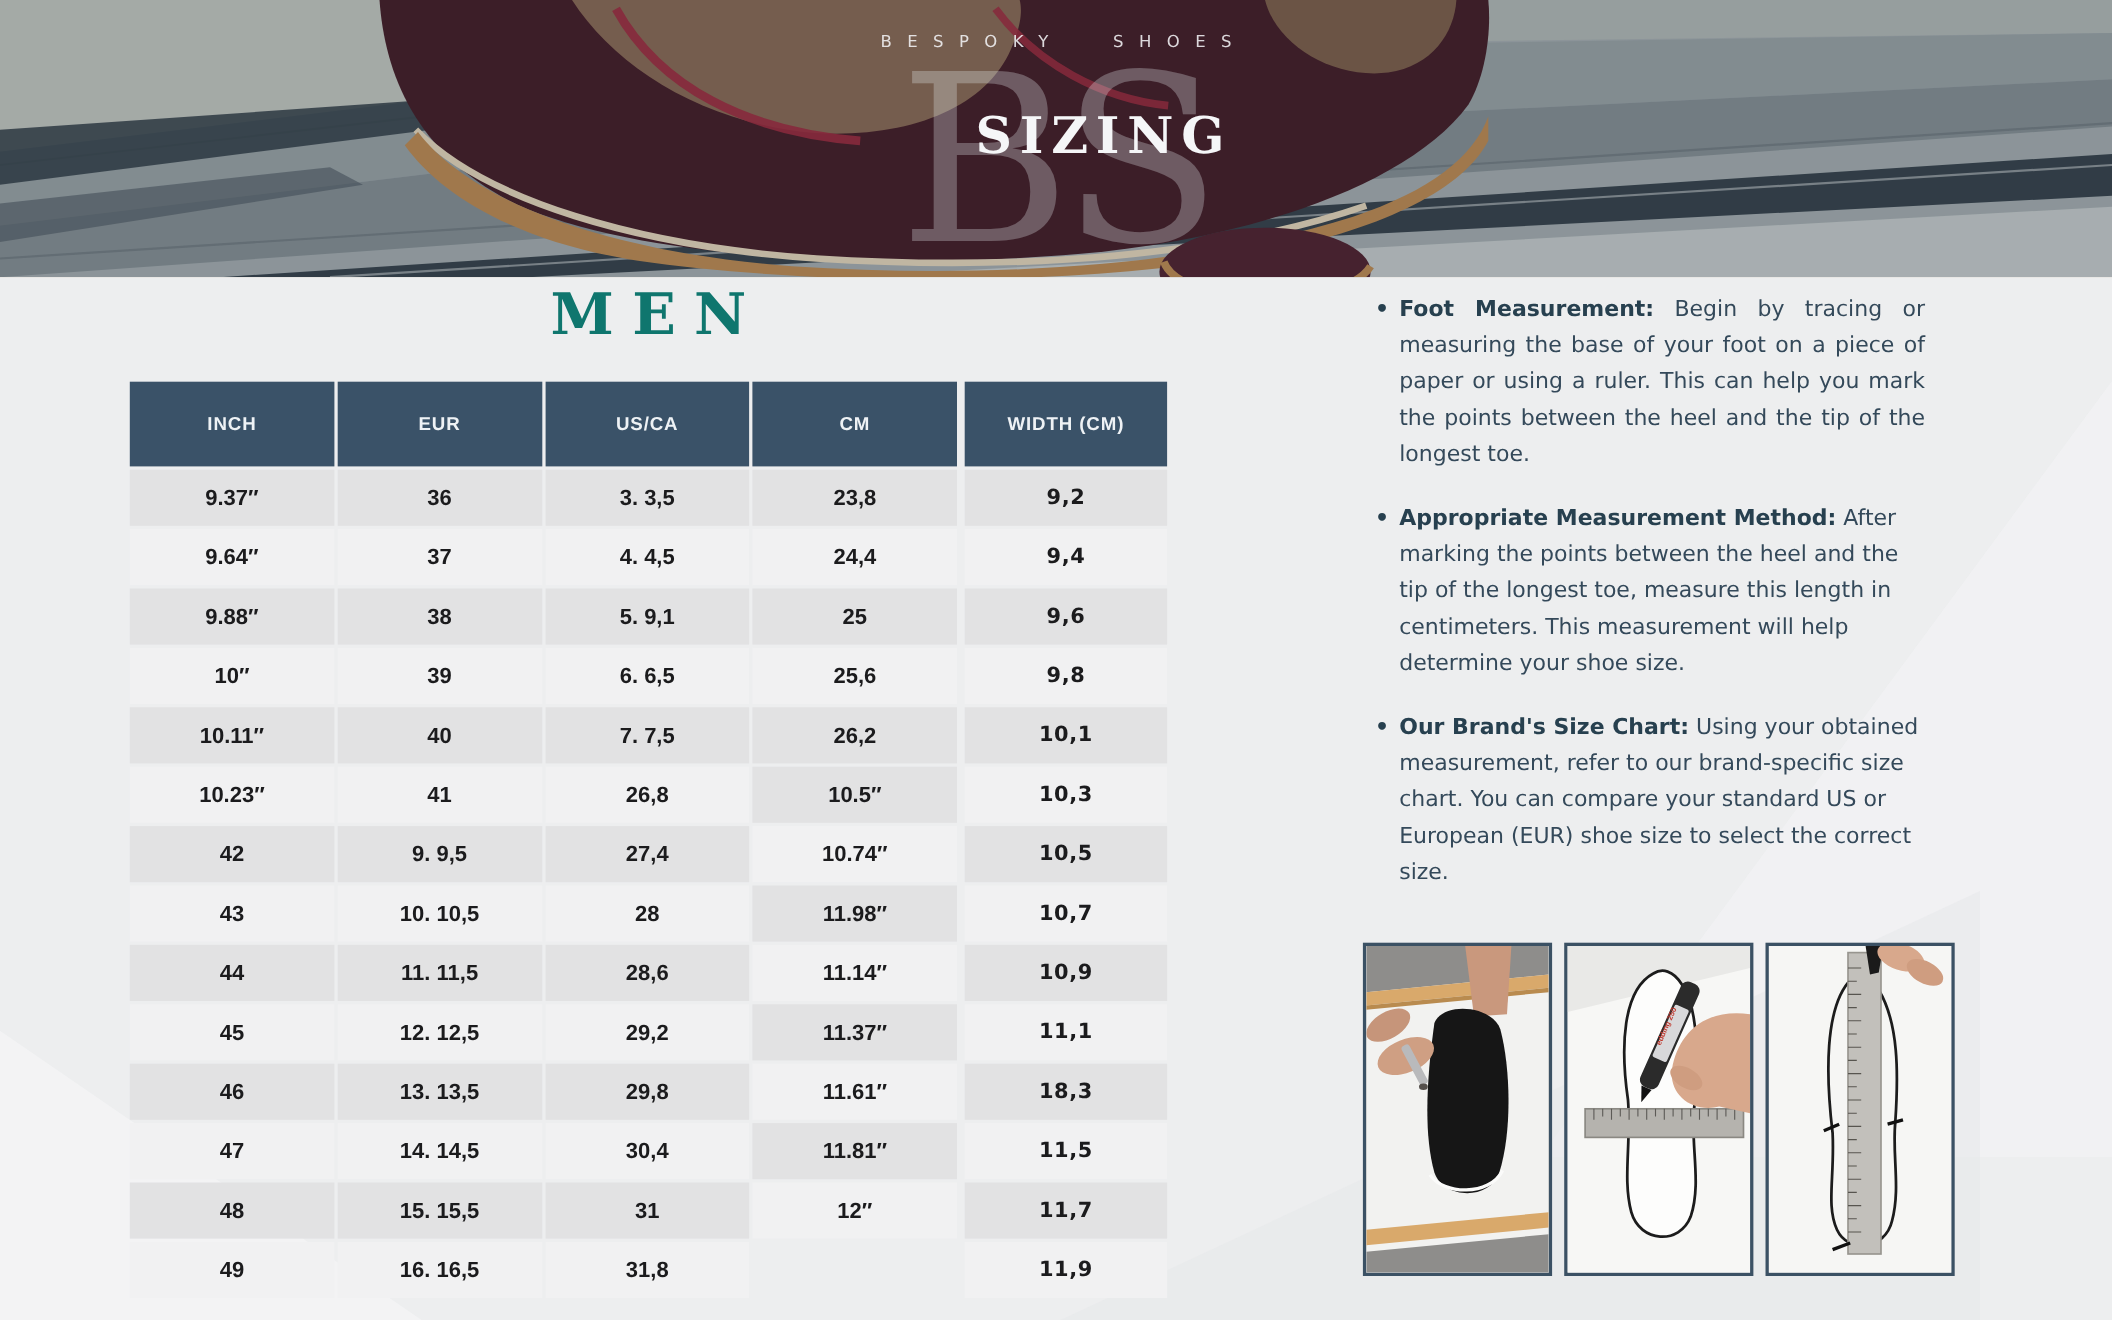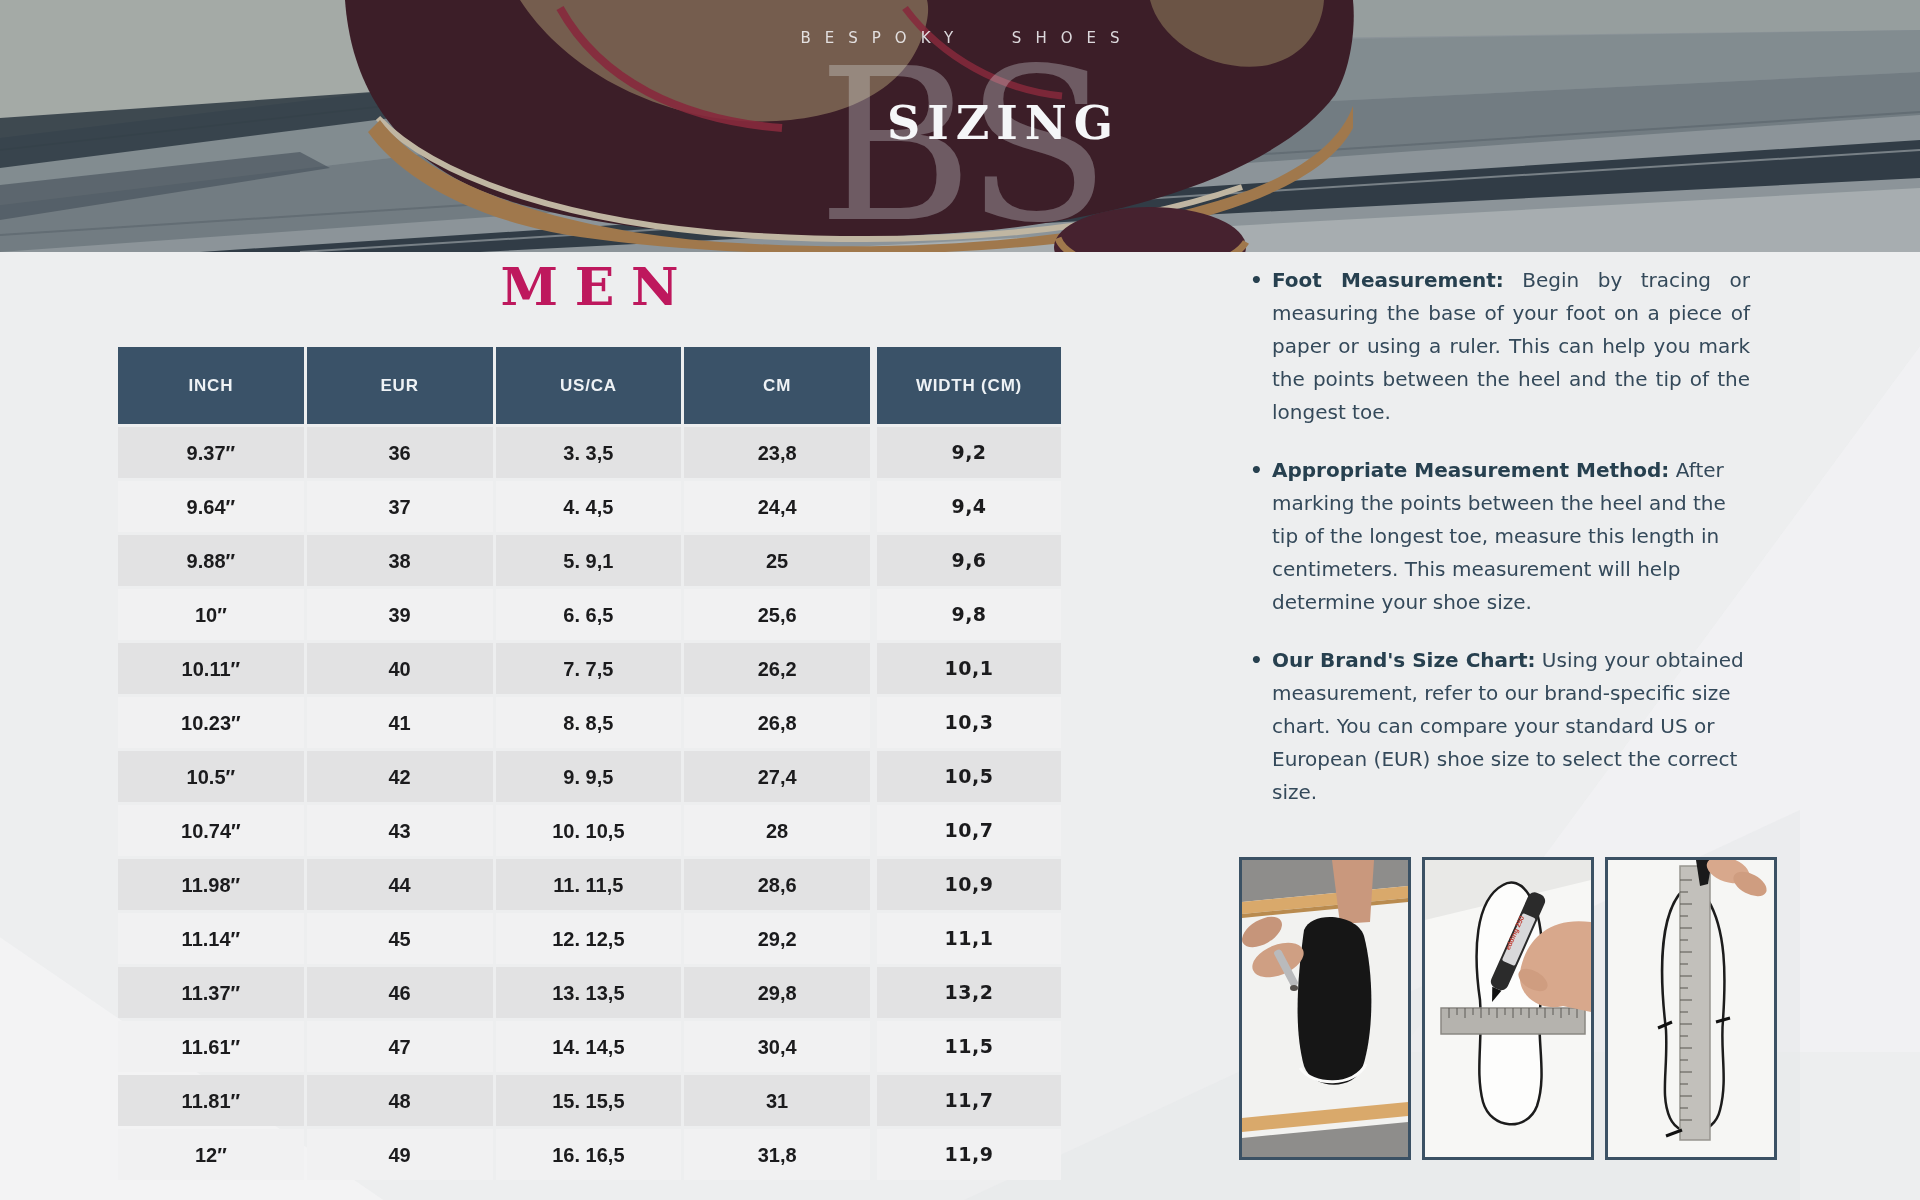--- a/index.html
+++ b/index.html
@@ -28,21 +28,21 @@
   .deco-a{right:-40px;top:40px;width:700px;height:760px;background:#f4f4f5;
     clip-path:polygon(100% 0,100% 100%,20% 100%);opacity:.55;}
   .deco-b{left:-60px;bottom:-80px;width:560px;height:480px;background:#f5f5f6;
     clip-path:polygon(0 100%,0 20%,100% 100%);opacity:.7;}
   .deco-c{right:120px;bottom:-30px;width:900px;height:420px;background:#e6e7e9;
     clip-path:polygon(0 100%,100% 0,100% 100%);opacity:.5;}
 
   
   .table-area{position:absolute;left:118px;top:0;width:943px;}
   .men-title{margin-top:4px;text-align:center;font:700 52px/62px "DejaVu Serif",serif;
-    color:#be185d;letter-spacing:.32em;text-indent:.32em;}
+    color:#0f766e;letter-spacing:.32em;text-indent:.32em;}
   .size-table{display:flex;gap:7px;margin-top:29px;}
   .main-grid{display:grid;grid-template-columns:repeat(4,1fr);gap:3px;flex:1;}
   .width-grid{display:grid;grid-template-columns:184px;gap:3px;align-content:start;}
   .hcell{background:var(--header-bg);color:#eef2f5;height:77px;
     display:flex;align-items:center;justify-content:center;
     font:700 17px/1 "Liberation Sans",sans-serif;letter-spacing:.8px;}
   .cell{height:51px;display:flex;align-items:center;justify-content:center;
     font:700 20px/1 "Liberation Sans",sans-serif;color:var(--cell-text);
     background:var(--row-light);}
   .cell.dk{background:var(--row-dark);}
@@ -137,21 +137,20 @@
           <div class="cell">6. 6,5</div>
           <div class="cell">25,6</div>
 
           <div class="cell dk">10.11″</div>
           <div class="cell dk">40</div>
           <div class="cell dk">7. 7,5</div>
           <div class="cell dk">26,2</div>
 
           <div class="cell">10.23″</div>
           <div class="cell">41</div>
-          <div class="cell">8. 8,5</div>
           <div class="cell">26,8</div>
 
           <div class="cell dk">10.5″</div>
           <div class="cell dk">42</div>
           <div class="cell dk">9. 9,5</div>
           <div class="cell dk">27,4</div>
 
           <div class="cell">10.74″</div>
           <div class="cell">43</div>
           <div class="cell">10. 10,5</div>
@@ -193,21 +192,21 @@
           <div class="cell dk">9,2</div>
           <div class="cell">9,4</div>
           <div class="cell dk">9,6</div>
           <div class="cell">9,8</div>
           <div class="cell dk">10,1</div>
           <div class="cell">10,3</div>
           <div class="cell dk">10,5</div>
           <div class="cell">10,7</div>
           <div class="cell dk">10,9</div>
           <div class="cell">11,1</div>
-          <div class="cell dk">13,2</div>
+          <div class="cell dk">18,3</div>
           <div class="cell">11,5</div>
           <div class="cell dk">11,7</div>
           <div class="cell">11,9</div>
         </div>
       </div>
     </section>
 
     <aside class="info">
       <ul class="bullets">
         <li class="justified">

